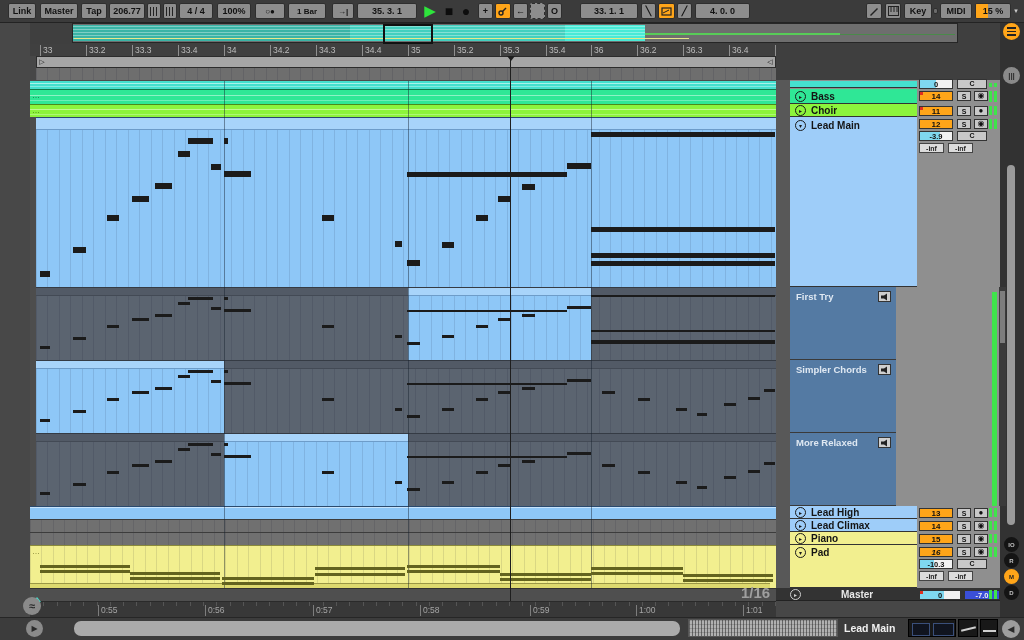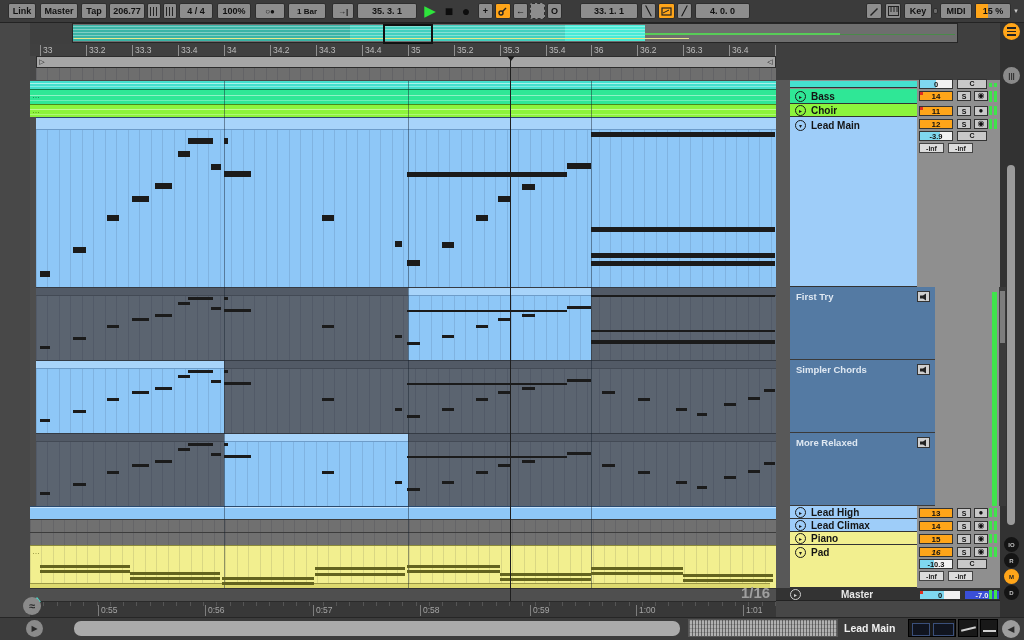--- a/index.html
+++ b/index.html
@@ -24,21 +24,21 @@
         font-size:8px;color:#111;display:flex;align-items:center;justify-content:center;z-index:11;line-height:8px;}
   .valbox{position:absolute;height:10px;border:1px solid #333;box-sizing:border-box;background:#f2f2f2;
           font-size:7.5px;font-weight:bold;color:#111;display:flex;align-items:center;justify-content:center;z-index:11;overflow:hidden;}
   .cyanfill{position:absolute;left:0;top:0;bottom:0;background:#7fd8f0;z-index:-1;}
   .reddot{position:absolute;left:0;top:0;width:3px;height:3px;background:#e03020;z-index:12;}
   .sendbox{position:absolute;width:25px;height:10px;background:#dcdcdc;border:1px solid #444;box-sizing:border-box;
            font-size:7px;font-weight:bold;color:#222;display:flex;align-items:center;justify-content:center;z-index:11;}
   .tname{font-size:10px;font-weight:bold;color:#141414;}
   .fold{width:11px;height:11px;border:1px solid #1a1a1a;border-radius:50%;display:flex;align-items:center;
         justify-content:center;font-size:6px;color:#1a1a1a;box-sizing:border-box;background:transparent;}
-  .lanehdr{position:absolute;left:790px;width:145px;background:#547aa3;border-bottom:1px solid #3a3a3a;box-sizing:border-box;z-index:10;}
+  .lanehdr{position:absolute;left:790px;width:106px;background:#547aa3;border-bottom:1px solid #3a3a3a;box-sizing:border-box;z-index:10;}
   .lanename{position:absolute;left:6px;top:4px;font-size:9.5px;font-weight:bold;color:#dfe8f2;}
   .spkbtn{position:absolute;right:5px;top:4px;width:13px;height:11px;background:#cfcfcf;border:1px solid #333;
           box-sizing:border-box;display:flex;align-items:center;justify-content:center;z-index:11;}
   .railcirc{position:absolute;left:1004px;width:15px;height:15px;border-radius:50%;background:#141414;color:#c2c2c2;
             font-size:6px;font-weight:bold;display:flex;align-items:center;justify-content:center;z-index:12;}
   .meter{position:absolute;width:3px;background:#3fe44b;z-index:11;}
   .glyph{display:flex;align-items:center;justify-content:center;}
 </style>
 </head>
 <body>

